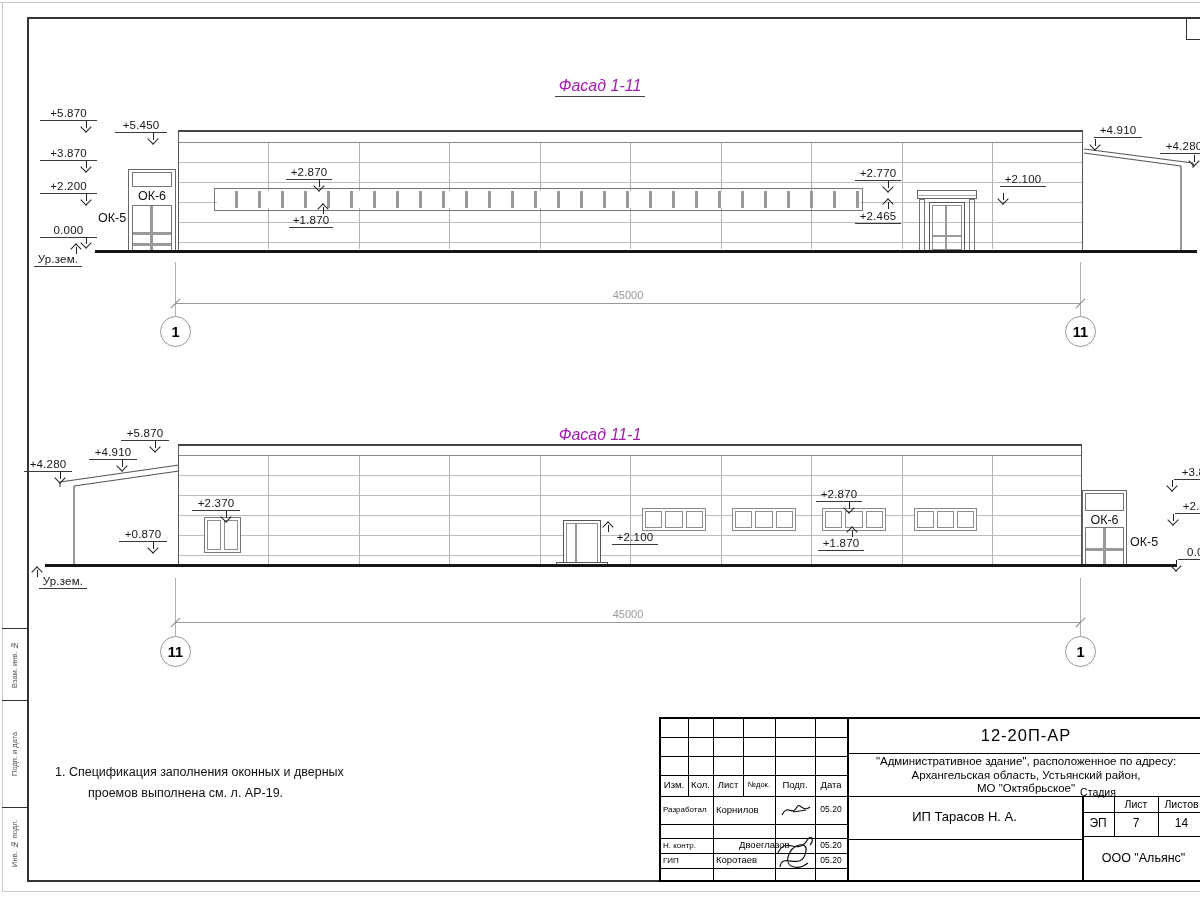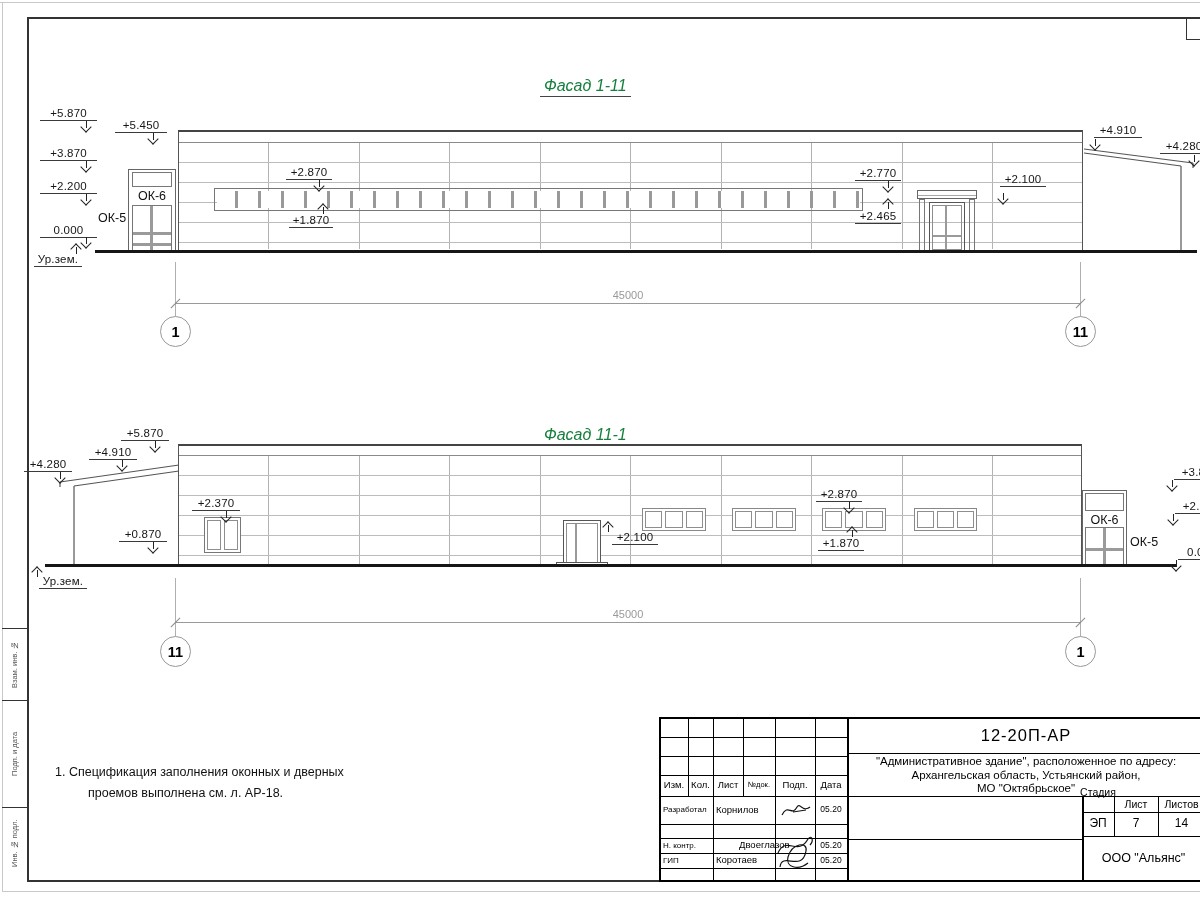--- a/index.html
+++ b/index.html
@@ -42,21 +42,21 @@
              padding:0 2px 1px 2px; white-space:nowrap; letter-spacing:.2px; }
   .tkd { position:absolute; width:10px; height:13px; }
   .tkd::before { content:""; position:absolute; left:4.5px; top:0; width:1px; height:7px; background:#222; }
   .tkd::after  { content:""; position:absolute; left:1px; top:2px; width:7px; height:7px;
                  border-left:1.3px solid #222; border-bottom:1.3px solid #222; transform:rotate(-45deg); }
   .tku { position:absolute; width:10px; height:13px; }
   .tku::before { content:""; position:absolute; left:4.5px; top:6px; width:1px; height:7px; background:#222; }
   .tku::after  { content:""; position:absolute; left:1px; top:4px; width:7px; height:7px;
                  border-left:1.3px solid #222; border-top:1.3px solid #222; transform:rotate(45deg); }
 
-  .ftitle { position:absolute; width:120px; text-align:left; font-size:16px; font-style:italic; color:#15803d; }
+  .ftitle { position:absolute; width:120px; text-align:center; font-size:16px; font-style:italic; color:#a21caf; }
   .ftitle span { border-bottom:1px solid #444; padding:0 4px 2px 4px; }
 
   .ext { position:absolute; width:1px; background:#b0b0b0; }
   .dim { position:absolute; height:1px; background:#9a9a9a; }
   .slash { position:absolute; width:13px; height:1.2px; background:#8a8a8a; transform:rotate(-45deg); }
   .dimtxt { position:absolute; width:60px; text-align:center; font-size:11px; color:#9a9a9a; }
   .axis { position:absolute; width:31px; height:31px; border:1px solid #999; border-radius:50%;
           background:#fff; display:flex; align-items:center; justify-content:center;
           font-size:14.5px; font-weight:600; color:#000; }
 
@@ -317,21 +317,21 @@
   <div class="ext" style="left:175px;top:578px;height:59px"></div>
   <div class="ext" style="left:1080px;top:578px;height:59px"></div>
   <div class="dim" style="left:175px;top:622px;width:906px"></div>
   <div class="slash" style="left:169px;top:621.5px"></div>
   <div class="slash" style="left:1074px;top:621.5px"></div>
   <div class="dimtxt" style="left:598px;top:608px">45000</div>
   <div class="axis" style="left:160px;top:636px">11</div>
   <div class="axis" style="left:1065px;top:636px">1</div>
 
   <div class="note" style="left:55px;top:765px">1. Спецификация заполнения оконных и дверных</div>
-  <div class="note" style="left:88px;top:786px">проемов выполнена см. л. АР-18.</div>
+  <div class="note" style="left:88px;top:786px">проемов выполнена см. л. АР-19.</div>
 
   <div class="tbbox" style="left:659px;top:717px;width:548px;height:165px"></div>
 
   <div class="tbl" style="left:660px;top:737px;width:187px;height:1px"></div>
   <div class="tbl" style="left:660px;top:756px;width:187px;height:1px"></div>
   <div class="tbl" style="left:660px;top:775px;width:187px;height:1px"></div>
   <div class="tbl" style="left:660px;top:796px;width:545px;height:1px"></div>
   <div class="tbl" style="left:660px;top:824px;width:187px;height:1px"></div>
   <div class="tbl" style="left:660px;top:838px;width:187px;height:1px"></div>
   <div class="tbl" style="left:660px;top:853px;width:187px;height:1px"></div>
@@ -374,20 +374,21 @@
     <path d="M6,20 C14,2 26,24 36,6 C40,1 42,8 38,12"></path>
     <path d="M8,34 C10,18 30,40 34,18 C36,8 20,10 16,24 C13,34 26,38 36,30"></path>
   </svg>
 
   <div class="tc" style="left:847px;top:718px;width:358px;height:35px;font-size:16.5px;letter-spacing:1px">12-20П-АР</div>
   <div class="abs" style="left:850px;top:755px;width:352px;height:40px;text-align:center;font-size:11.5px;line-height:13.5px;color:#000">
     <div>"Административное здание", расположенное по адресу:</div>
     <div>Архангельская область, Устьянский район,</div>
     <div>МО "Октябрьское"</div>
   </div>
+  <div class="tc" style="left:847px;top:796px;width:235px;height:43px;font-size:13px">ИП Тарасов Н. А.</div>
   <div class="tc" style="left:1082px;top:784px;width:32px;height:16px;font-size:10.5px">Стадия</div>
   <div class="tc" style="left:1114px;top:796px;width:44px;height:16px;font-size:10.5px">Лист</div>
   <div class="tc" style="left:1158px;top:796px;width:47px;height:16px;font-size:10.5px">Листов</div>
   <div class="tc" style="left:1082px;top:812px;width:32px;height:24px;font-size:12px">ЭП</div>
   <div class="tc" style="left:1114px;top:812px;width:44px;height:24px;font-size:12px">7</div>
   <div class="tc" style="left:1158px;top:812px;width:47px;height:24px;font-size:12px">14</div>
   <div class="tc" style="left:1082px;top:836px;width:123px;height:45px;font-size:12.5px">ООО "Альянс"</div>
 
 </div>
 

